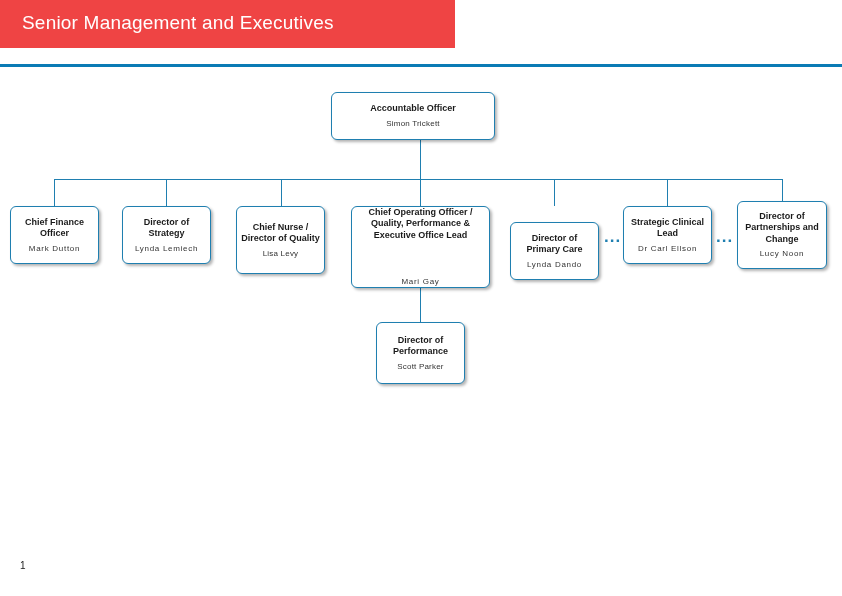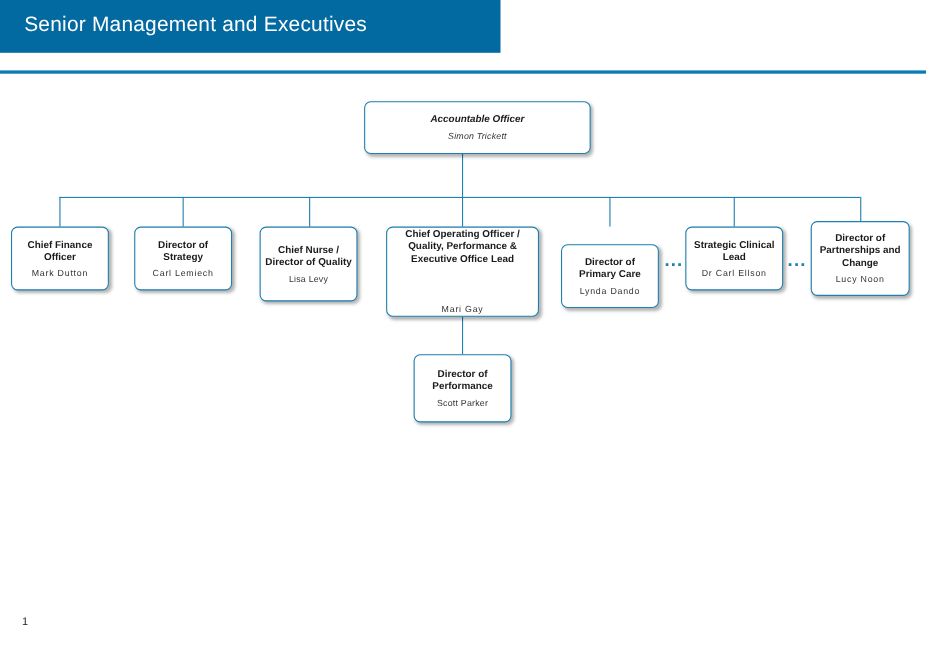--- a/index.html
+++ b/index.html
@@ -23,21 +23,21 @@
     width: 842px;
     height: 66px;
     background: #ffffff;
   }
   #header-title-block {
     position: absolute;
     left: 0;
     top: 0;
     width: 455px;
     height: 48px;
-    background: #0369a1;
+    background: #ef4444;
   }
   #header-title {
     position: absolute;
     left: 22px;
     top: 12px;
     color: #ffffff;
     font-size: 19px;
     font-weight: normal;
     letter-spacing: 0.2px;
     white-space: nowrap;
@@ -132,33 +132,33 @@
 <div class="conn v" style="left:420px; top:179px; height:27px;"></div>
 <div class="conn v" style="left:554px; top:179px; height:27px;"></div>
 <div class="conn v" style="left:667px; top:179px; height:27px;"></div>
 <div class="conn v" style="left:782px; top:179px; height:27px;"></div>
 
 <div class="conn v" style="left:420px; top:288px; height:34px;"></div>
 
 <div class="dots" style="left:604px; top:232px;">...</div>
 <div class="dots" style="left:716px; top:232px;">...</div>
 
-<div class="node loose" style="left:331px; top:92px; width:206px; height:48px;font-style:italic;">
+<div class="node loose" style="left:331px; top:92px; width:164px; height:48px;">
   <div class="title">Accountable Officer</div>
   <div class="person">Simon Trickett</div>
 </div>
 
 <div class="node" style="left:10px; top:206px; width:89px; height:58px;">
   <div class="title">Chief Finance Officer</div>
   <div class="person">Mark Dutton</div>
 </div>
 
 <div class="node" style="left:122px; top:206px; width:89px; height:58px;">
   <div class="title">Director of Strategy</div>
-  <div class="person">Carl Lemiech</div>
+  <div class="person">Lynda Lemiech</div>
 </div>
 
 <div class="node loose" style="left:236px; top:206px; width:89px; height:68px;">
   <div class="title">Chief Nurse / Director of Quality</div>
   <div class="person">Lisa Levy</div>
 </div>
 
 <div class="node" style="left:351px; top:206px; width:139px; height:82px;gap:32px;">
   <div class="title">Chief Operating Officer / Quality, Performance &amp; Executive Office Lead</div>
   <div class="person">Mari Gay</div>

